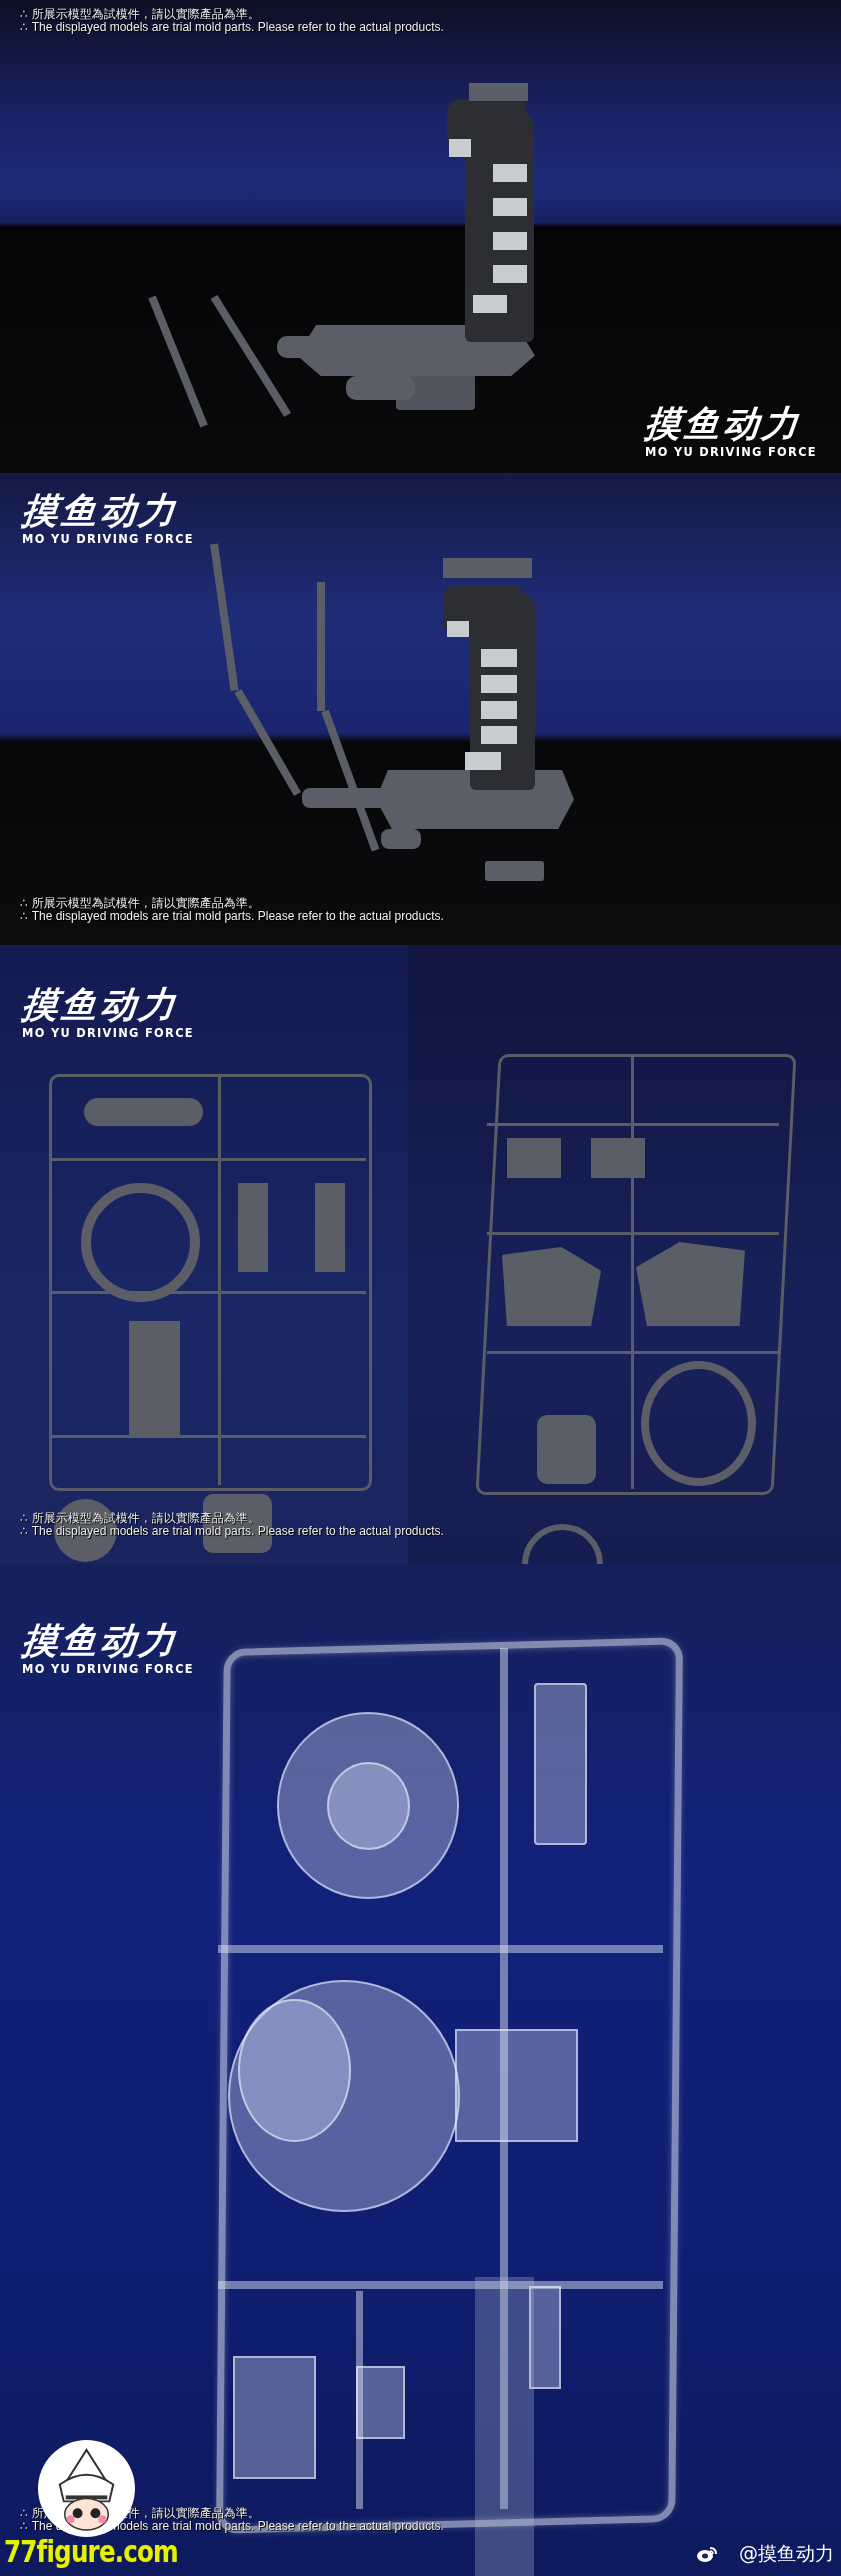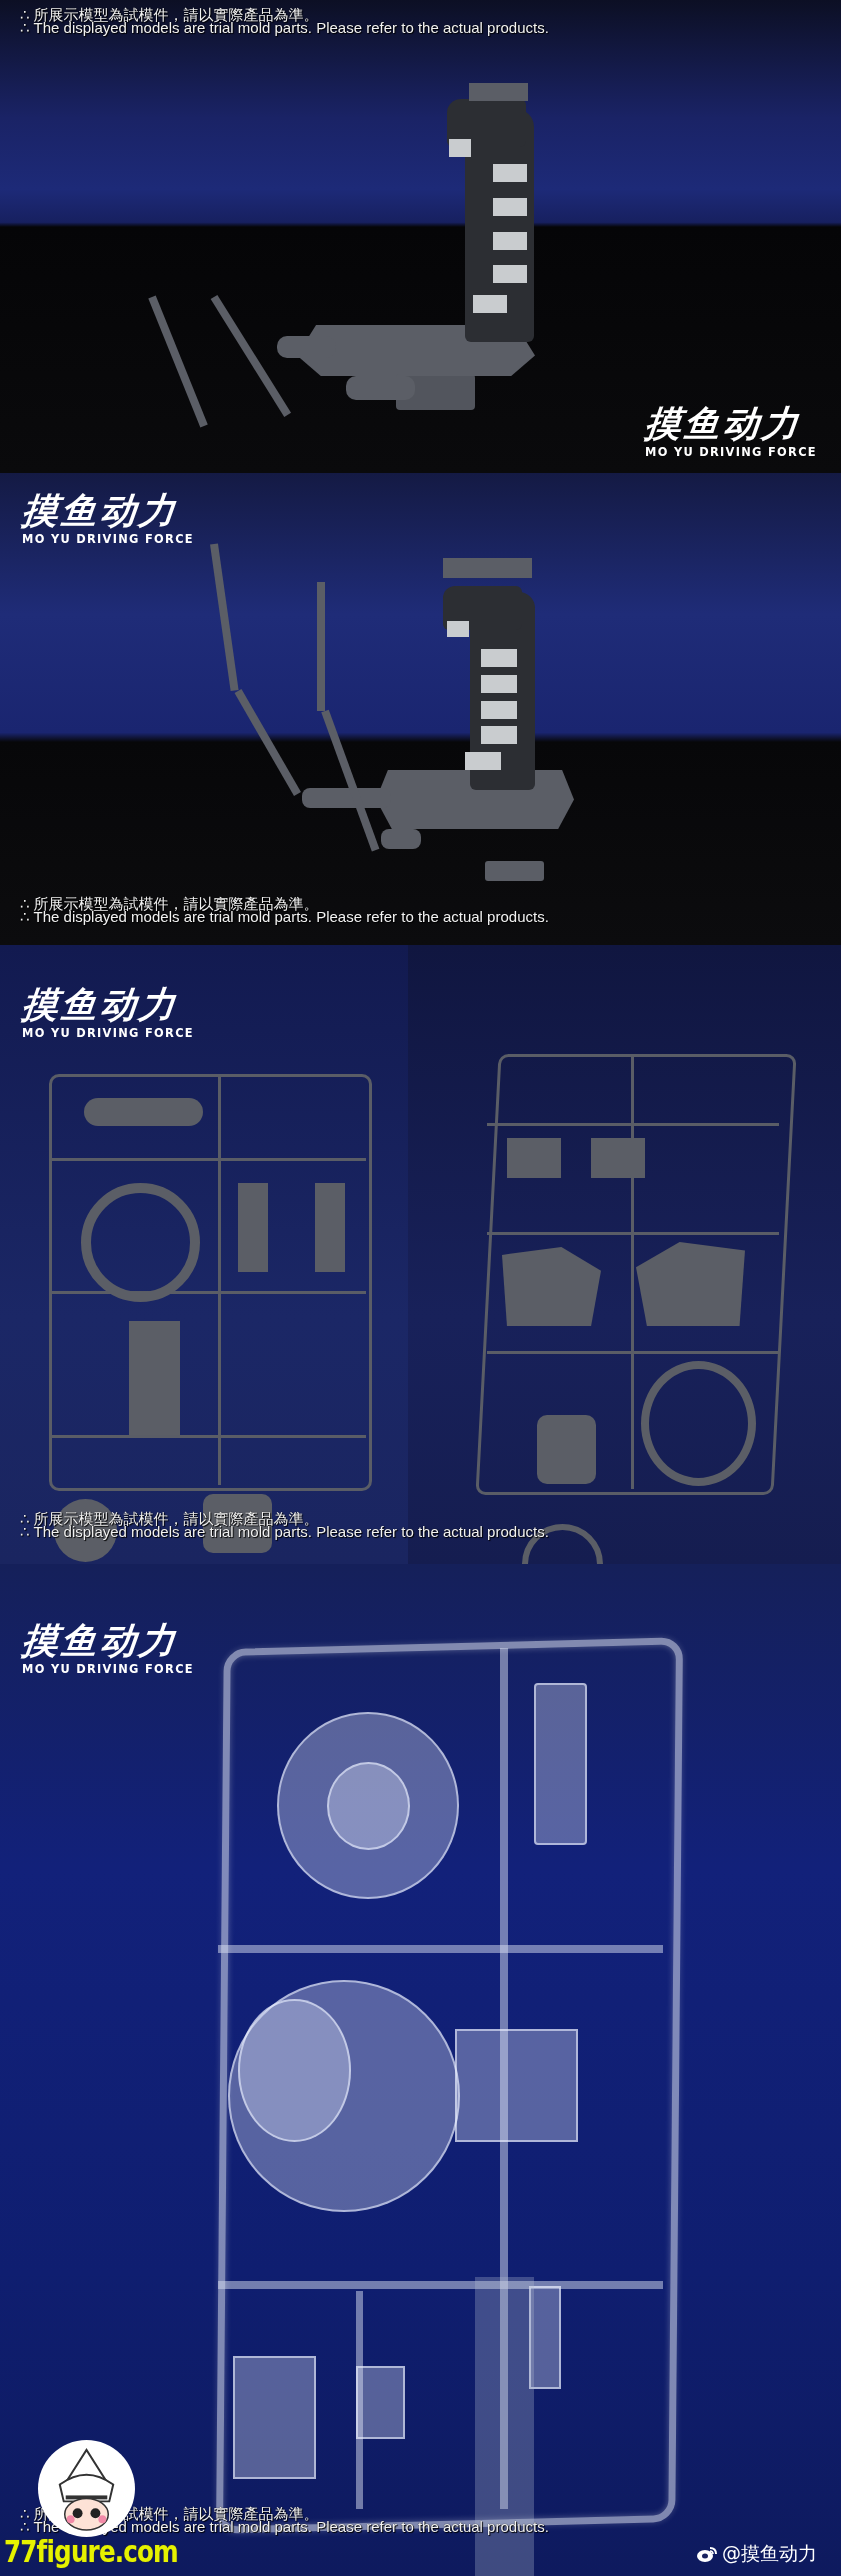--- a/index.html
+++ b/index.html
@@ -5,41 +5,41 @@
   html, body { margin:0; padding:0; background:#000; }
   body { width:841px; height:2576px; position:relative; overflow:hidden; font-family:"DejaVu Sans", sans-serif; }
   .section { position:absolute; left:0; width:841px; overflow:hidden; }
   #s1 { top:0; height:473px; background:linear-gradient(180deg,#0c0f24 0%,#1a2366 25%,#1d2a78 40%,#172060 47%,#050507 48%,#0a0a0c 100%); }
   #s2 { top:473px; height:472px; background:linear-gradient(180deg,#141a44 0%,#1f2c78 30%,#1a2570 55%,#070709 57%,#0c0c0e 100%); }
   #s3 { top:945px; height:619px; background:#141b52; }
   #s3 .left { position:absolute; left:0; top:0; width:408px; height:619px; background:linear-gradient(180deg,#121a50,#1b2766 60%,#1a2560); }
   #s3 .right { position:absolute; left:408px; top:0; width:433px; height:619px; background:linear-gradient(180deg,#101640,#18215a 60%,#151d50); }
   #s4 { top:1564px; height:1012px; background:linear-gradient(180deg,#15205a 0%,#12217a 30%,#0f1e70 70%,#0e1a5e 100%); }
 
-  .disclaimer { position:absolute; color:#f2f2f2; font-family:"Liberation Sans", sans-serif; font-size:15px; line-height:13px; text-shadow:0 0 1px #000,1px 1px 1px #000; white-space:nowrap; }
+  .disclaimer { position:absolute; color:#f2f2f2; font-family:"Liberation Sans", sans-serif; font-size:12px; line-height:13px; text-shadow:0 0 1px #000,1px 1px 1px #000; white-space:nowrap; }
   .disclaimer .mark { margin-right:4px; }
 
   .brand { position:absolute; color:#fff; text-align:left; }
   .brand .cn { font-family:"DejaVu Sans", sans-serif; font-weight:bold; font-style:italic; font-size:36px; letter-spacing:3px; line-height:40px; transform:skewX(-6deg); }
   .brand .en { font-family:"DejaVu Sans", sans-serif; font-weight:bold; font-size:11.4px; letter-spacing:1.3px; margin-top:1px; }
 
   
   .shape { position:absolute; }
   .grey { background:#5b5e66; }
   .dgrey { background:#2c2e33; }
   .lgrey { background:#c9cccf; }
   .runner { position:absolute; border:3px solid #5a5d66; border-radius:10px; }
   .bar { position:absolute; background:#5a5d66; }
   .clear-runner { position:absolute; border:7px solid rgba(220,225,240,0.55); border-radius:22px; box-shadow:inset 0 0 6px rgba(255,255,255,.3), 0 0 6px rgba(255,255,255,.2); }
   .clear-bar { position:absolute; background:rgba(215,222,240,0.5); }
   .clear-part { position:absolute; background:rgba(220,226,245,0.35); border:2px solid rgba(235,240,255,.6); }
 
   .wm77 { position:absolute; left:4px; top:2534px; color:#e6f200; font-family:"DejaVu Sans", sans-serif; font-weight:bold; font-size:30px; letter-spacing:-1px; transform:scaleX(0.82); transform-origin:left; text-shadow:0 0 2px #333; }
   .avatar { position:absolute; left:38px; top:2440px; width:97px; height:97px; border-radius:50%; background:#fff; overflow:hidden; }
-  .weibo { position:absolute; left:696px; top:2541px; color:#fff; font-size:19px; display:flex; align-items:center; gap:4px;text-align:center; }
+  .weibo { position:absolute; left:696px; top:2541px; color:#fff; font-size:19px; display:flex; align-items:center; gap:21px;text-align:center; }
   .weibo-icon { width:22px; height:18px; position:relative; }
 </style>
 </head>
 <body>
 
 <div class="section" id="s1">
   <div class="disclaimer" style="left:20px;top:8px;">
     <div><span class="mark">∴</span><span>所展示模型為試模件，請以實際產品為準。</span></div>
     <div><span class="mark">∴</span><span>The displayed models are trial mold parts. Please refer to the actual products.</span></div>
   </div>

